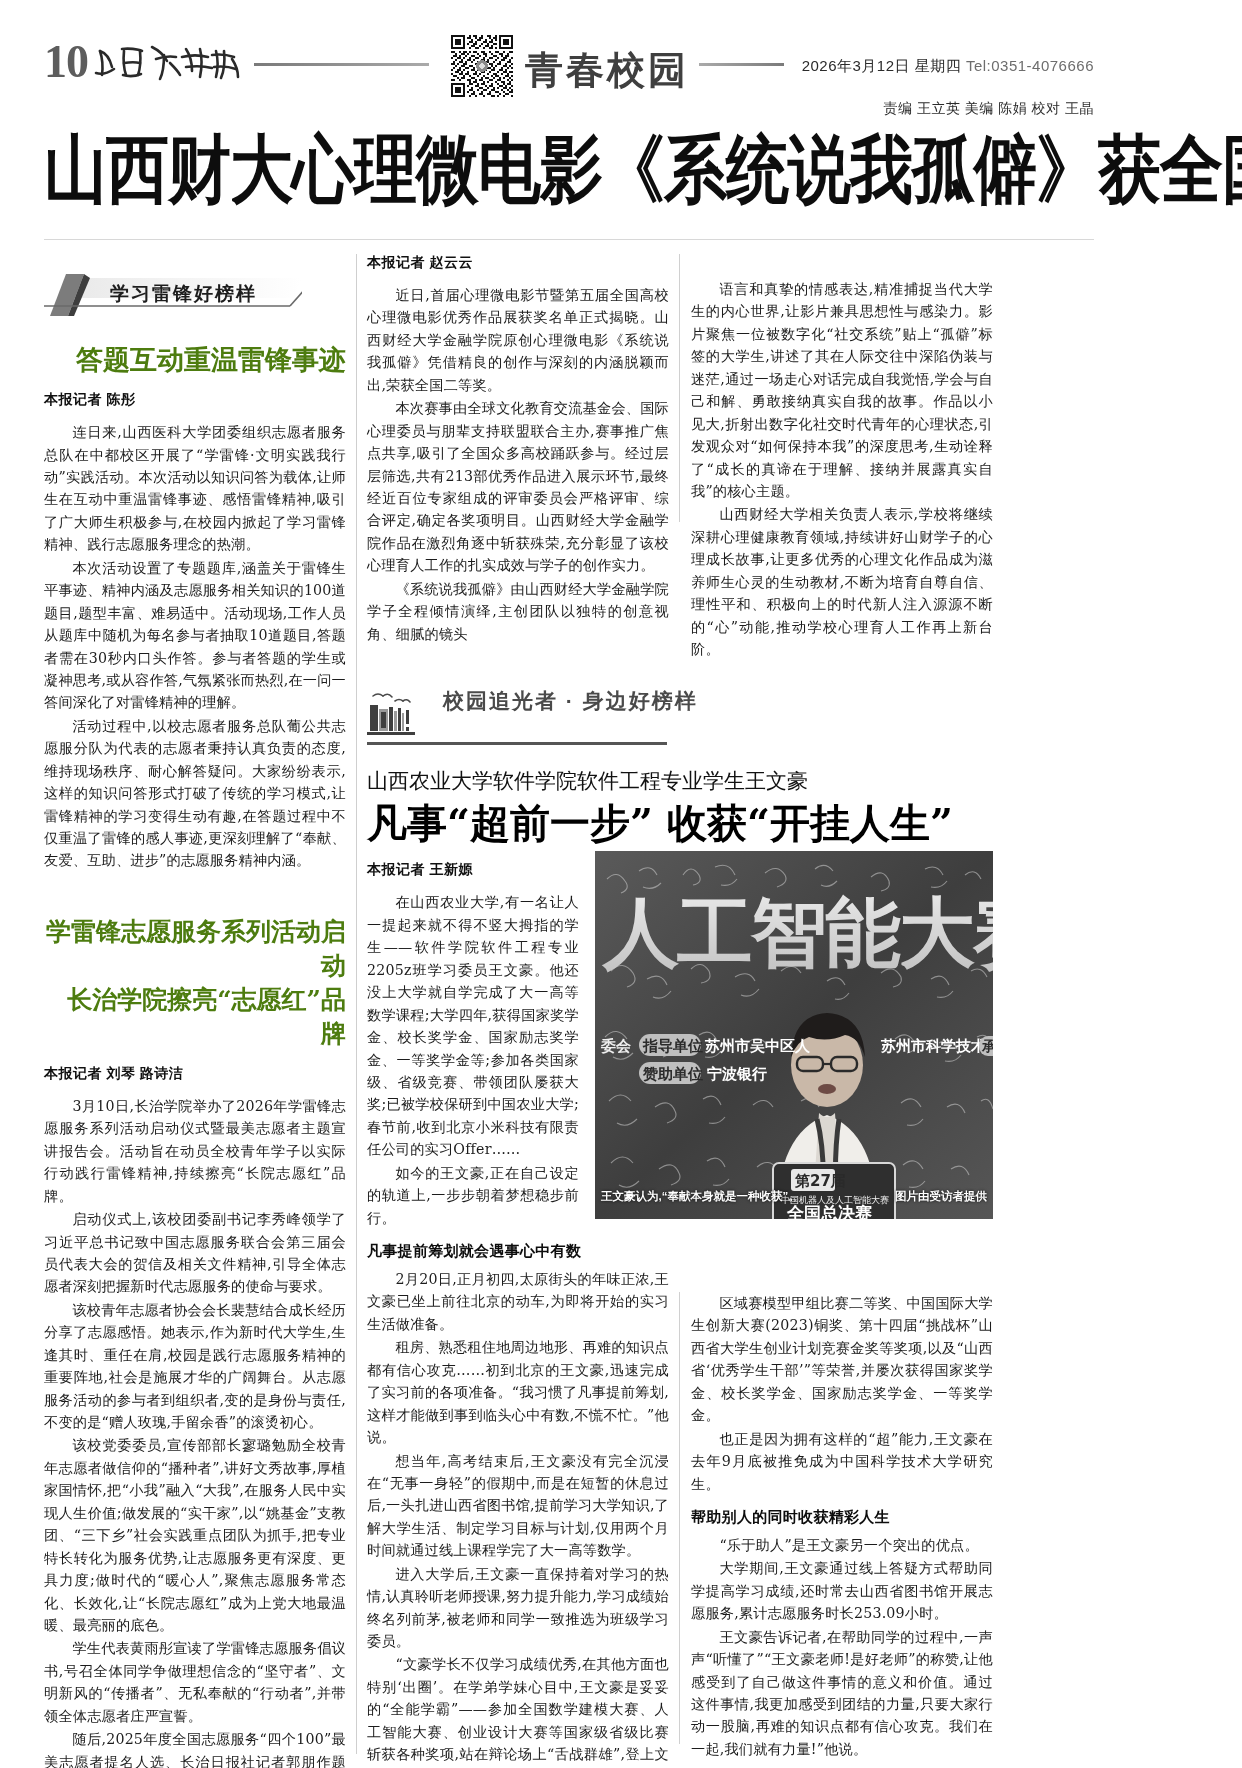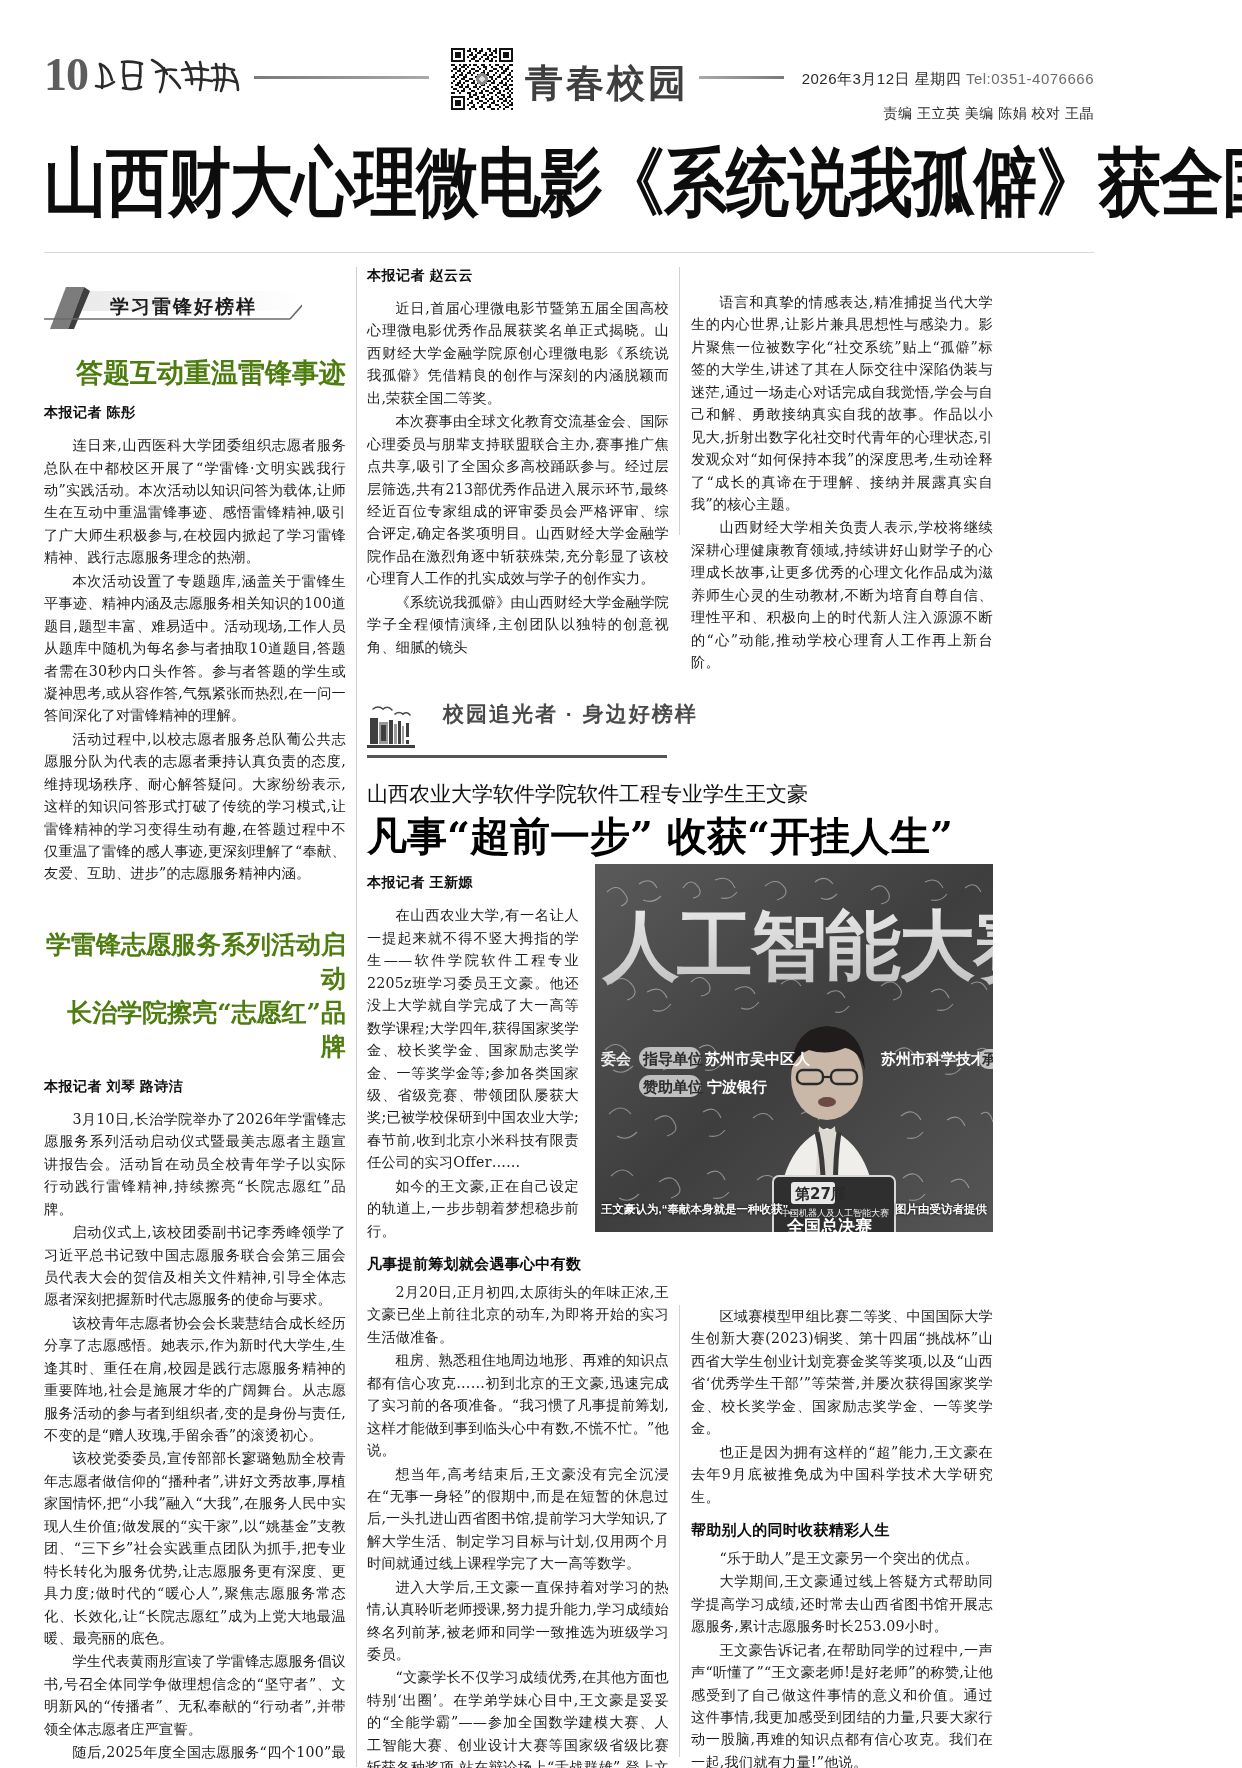--- a/index.html
+++ b/index.html
@@ -10,21 +10,21 @@
     background: #ffffff;
     font-family: "Liberation Serif", "DejaVu Serif", serif;
     color: #1a1a1a;
     position: relative;
     overflow: hidden;
   }
 
   .page {
     width: 1138px;
     height: 1768px;
-    padding: 40px 44px 20px 44px;
+    padding: 27px 44px 20px 44px;
     position: relative;
   }
 
   
   .masthead {
     display: flex;
     align-items: flex-start;
     height: 76px;
     position: relative;
   }
@@ -93,21 +93,21 @@
   .masthead-meta .line1 {
     font-size: 15px;
     color: #2b2b2b;
     letter-spacing: 0.5px;
     margin-top: 16px;
   }
   .masthead-meta .line1 .tel { color: #6d6d6d; }
   .masthead-meta .line2 {
     font-size: 14px;
     color: #2b2b2b;
-    margin-top: 16px;
+    margin-top: 24px;
     letter-spacing: 0.5px;
   }
 
   
   .main-headline {
     margin-top: 26px;
     text-align: center;
     font-family: "DejaVu Serif", "Liberation Serif", serif;
     font-size: 63px;
     font-weight: 900;

